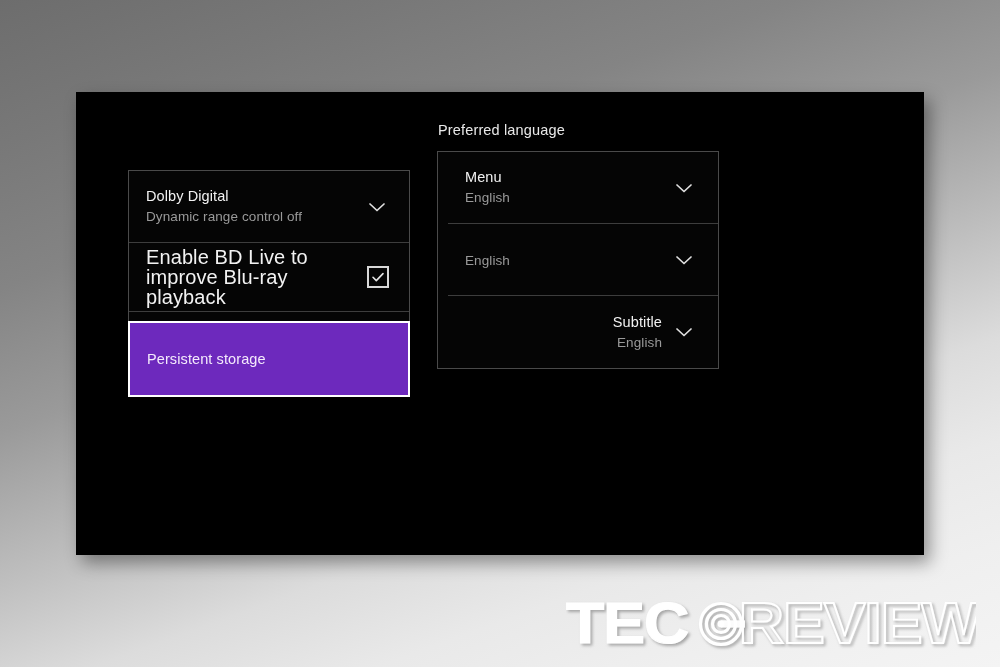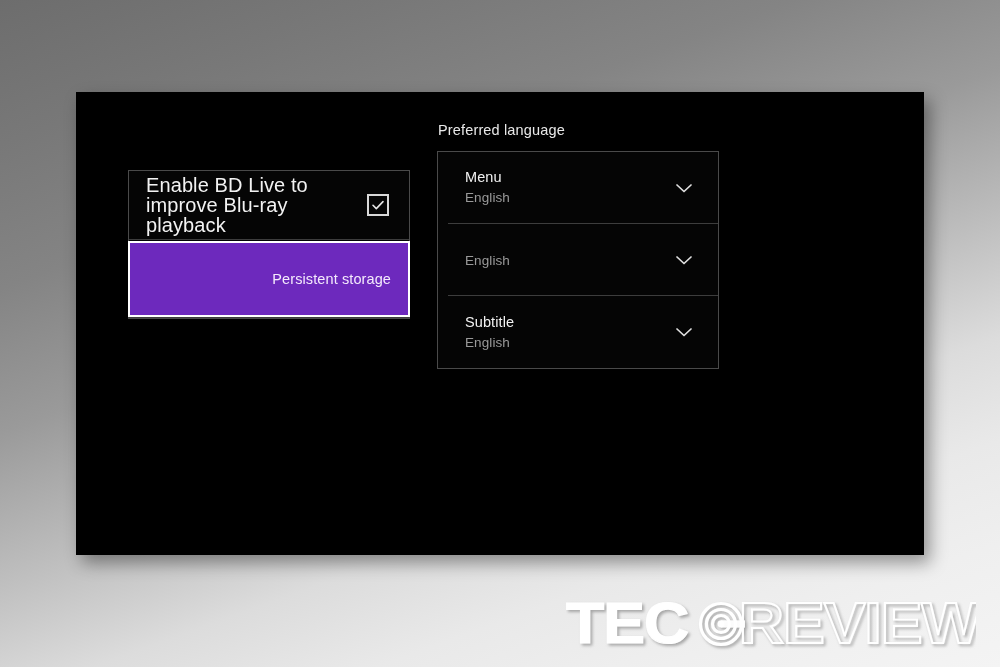--- a/index.html
+++ b/index.html
@@ -93,28 +93,27 @@
   
   #row-dolby          { height: 72px; }
   #row-bdlive         { height: 69px; }
   #row-persistent-wrap{ height: 78px; border-bottom: 1px solid #3d3d3d; background:#050505; box-sizing:border-box; padding: 1px 0; }
   #row-receiver       { height: 68px; }
 
   
   #row-persistent {
     position: relative;
     height: 76px;
-    margin: 0 -1px;
+    margin: 8px -1px;
     box-sizing: border-box;
     display: flex;
     align-items: center;
     padding: 16px 17px;
     background: #6d29bd;
     border: 2px solid #ffffff;
-    text-align: right;
   }
   #row-persistent .row-title { color: #f4eafc; }
 
   
   .chevron {
     flex: 0 0 auto;
     width: 24px;
     height: 24px;
     margin-left: 10px;
     display: block;
@@ -158,21 +157,21 @@
   }
   .right-row {
     height: 72px;
     display: flex;
     align-items: center;
     box-sizing: border-box;
     padding: 0 22px 0 17px;
     border-bottom: 1px solid #3d3d3d;
     background: #050505;
   }
-  .right-row:last-child { border-bottom: none; }
+  .right-row:last-child { border-bottom: none; text-align: right; }
 
   
   #watermark {
     position: absolute;
     left: 566px;
     top: 593px;
     width: 410px;
     height: 62px;
     user-select: none;
     pointer-events: none;
@@ -182,20 +181,31 @@
 </style>
 </head>
 <body>
 
 <div id="page">
 
   <div id="console-panel">
 
     <div id="left-list">
 
+      <div class="left-row" id="row-dolby">
+        <div class="row-text-block">
+          <div class="row-title">Dolby Digital</div>
+          <div class="row-sub">Dynamic range control off</div>
+        </div>
+        <span class="chevron">
+          <svg width="24" height="24" viewBox="0 0 24 24" fill="none">
+            <path d="M5 9 L12 15.5 L19 9" stroke="#e0e0e0" stroke-width="1.7" stroke-linecap="round" stroke-linejoin="round" fill="none"></path>
+          </svg>
+        </span>
+      </div>
 
       <div class="left-row" id="row-bdlive">
         <div class="row-text-block">
           <div class="row-wrap-title">Enable BD Live to improve Blu-ray playback</div>
         </div>
         <span class="checkbox">
           <svg width="16" height="16" viewBox="0 0 16 16" fill="none">
             <path d="M3 8.3 L6.3 11.6 L13 4.6" stroke="#e6e6e6" stroke-width="1.6" stroke-linecap="round" stroke-linejoin="round" fill="none"></path>
           </svg>
         </span>

